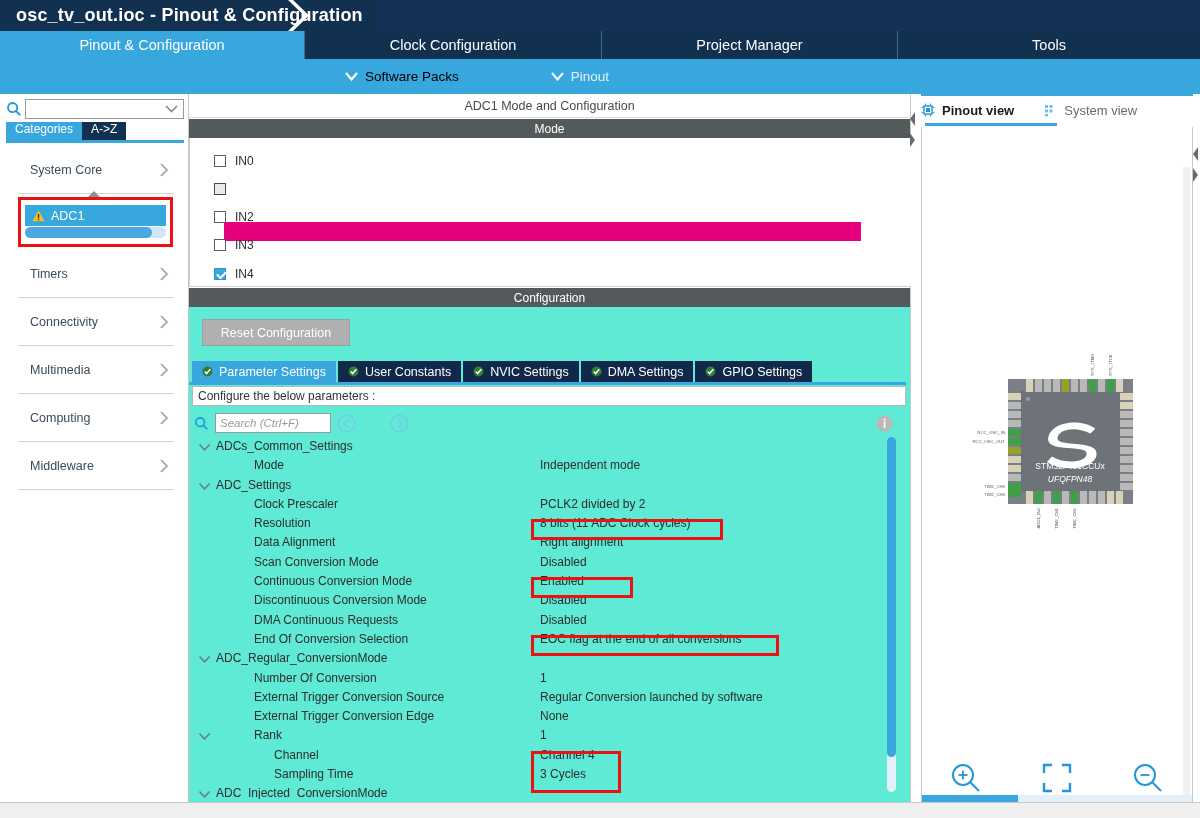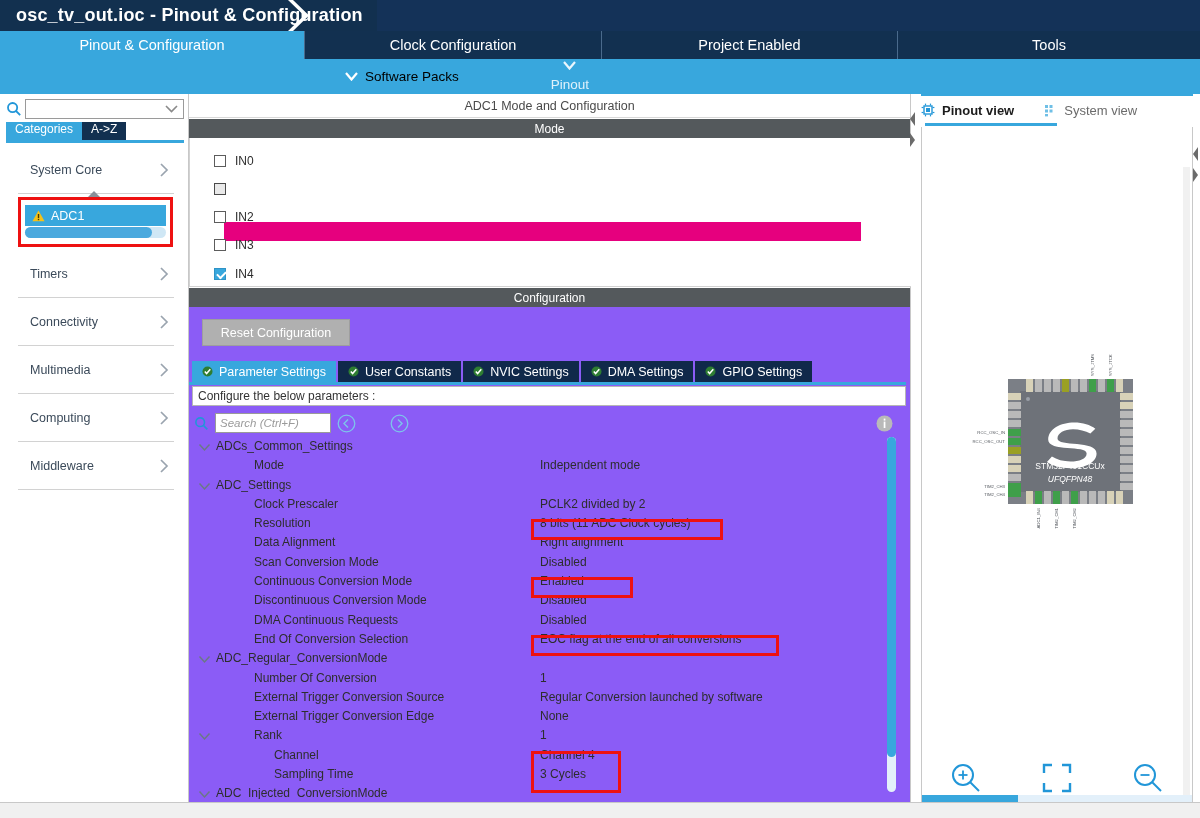--- a/index.html
+++ b/index.html
@@ -43,21 +43,21 @@
 
   
   .subnav {
     position: absolute; left: 0; top: 59px; width: 1200px; height: 35px;
     background: #38a7dd; display: flex; align-items: center;
   }
   .subnav-item {
     display: flex; align-items: center; gap: 7px;
     color: #000000; font-size: 13.5px;
   }
-  .subnav-item.dim { color: #dff1fb; flex-direction: column; }
+  .subnav-item.dim { color: #dff1fb; }
   .chev-d { width: 13px; height: 9px; }
 
   
   .sidebar {
     position: absolute; left: 0; top: 94px; width: 189px; height: 708px;
     background: #ffffff; border-right: 1px solid #c8c8c8;
   }
   .side-search {
     position: absolute; left: 6px; top: 4px; width: 178px; height: 22px;
     display: flex; align-items: center;
@@ -167,21 +167,21 @@
     background: #e8f2fa; border-radius: 4px;
   }
   .mode-scroll-thumb {
     position: absolute; right: 3px; top: 48px; width: 8px; height: 60px;
     background: #38a7dd; border-radius: 4px;
   }
 
   .cfg-band { top: 194px; }
   .cfg-body {
     position: absolute; left: 0; top: 213px; width: 721px; height: 495px;
-    background: #8b5cf6;
+    background: #5eead4;
   }
   .reset-btn {
     position: absolute; left: 13px; top: 12px; width: 148px; height: 27px;
     background: #b0b0b0; border: 1px solid #9e9e9e;
     display: flex; align-items: center; justify-content: center;
     color: #ffffff; font-size: 12.5px;
   }
   .cfgtabs {
     position: absolute; left: 3px; top: 54px; height: 21px; display: flex; gap: 2px;
   }
@@ -307,21 +307,21 @@
   </div>
 
   <div class="tabrow">
     <div class="mtab active" style="width:305px">
       <span>Pinout &amp; Configuration</span>
     </div>
     <div class="mtab" style="width:297px">
       <span>Clock Configuration</span>
     </div>
     <div class="mtab" style="width:296px">
-      <span>Project Enabled</span>
+      <span>Project Manager</span>
     </div>
     <div class="mtab" style="width:302px;border-right:none">
       <span>Tools</span>
     </div>
   </div>
 
   <div class="subnav">
     <div class="subnav-item" style="margin-left:345px">
       <svg class="chev-d" viewBox="0 0 13 9">
         <path d="M1 1 L6.5 7.5 L12 1" stroke="#ffffff" stroke-width="2.2" fill="none"></path>

